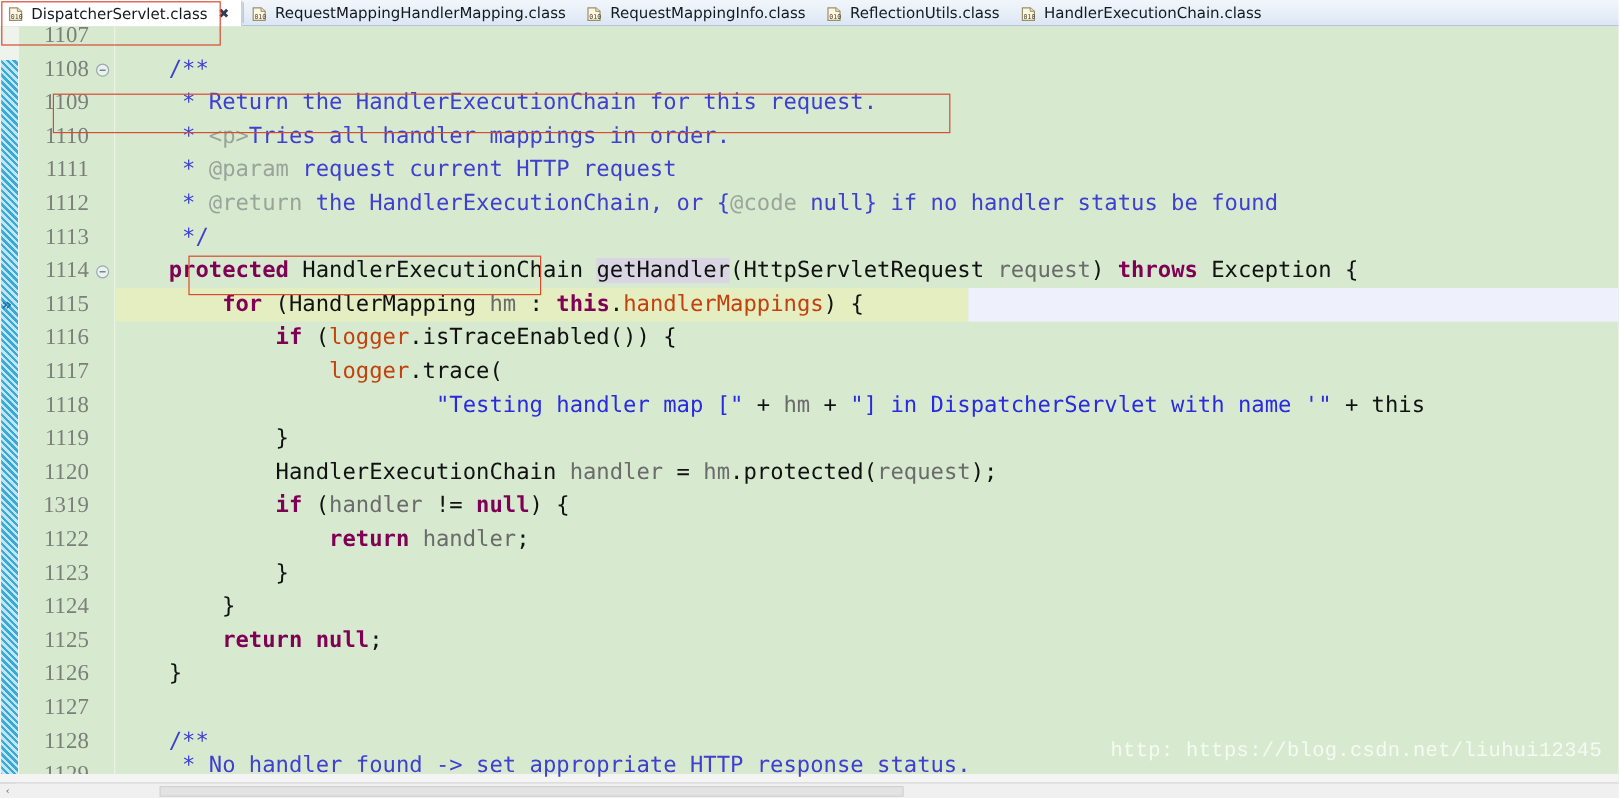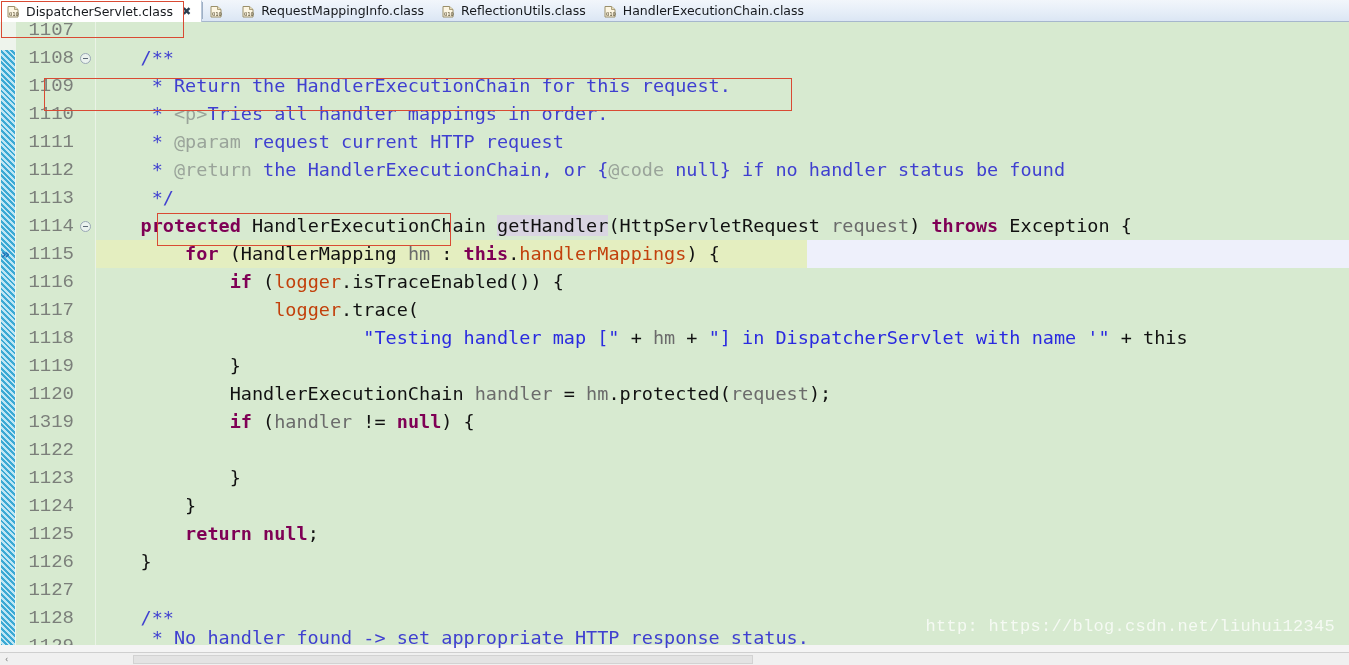--- a/index.html
+++ b/index.html
@@ -104,21 +104,21 @@
     background: #d7ead0;
     border-right: 1px solid #eaf3e6;
   }
   .lnum {
     position: absolute; right: 4px;
     font-size: 19px;
     color: #7b7f7a;
     line-height: 28px;
     height: 28px;
     letter-spacing: 0px;
-    font-family: Liberation Mono, monospace;
+    font-family: Liberation Serif, serif;
   }
   .fold {
     position: absolute;
     left: 2px;
     width: 11px; height: 11px;
     border: 1px solid #9aa8b5;
     border-radius: 50%;
     background: #eaf2ee;
   }
   .fold::after {
@@ -255,20 +255,21 @@
       </div>
       <div class="tab-sep"></div>
       <div class="tab inactive">
         <span class="tab-icon">
           <svg width="15" height="15" viewBox="0 0 15 15">
             <path d="M2 2.5 L8.5 2.5 L12 5.5 L12 13 L2 13 Z" fill="#fdf6e3" stroke="#9a8f6a" stroke-width="1"></path>
             <path d="M8.5 2.5 L8.5 5.5 L12 5.5" fill="#e8dcb8" stroke="#9a8f6a" stroke-width="0.8"></path>
             <text x="3" y="11.5" font-size="5.5" font-family="DejaVu Sans Mono, monospace" fill="#4d4326">010</text>
           </svg>
         </span>
+        <span class="tab-label">RequestMappingHandlerMapping.class</span>
       </div>
       <div class="tab inactive">
         <span class="tab-icon">
           <svg width="15" height="15" viewBox="0 0 15 15">
             <path d="M2 2.5 L8.5 2.5 L12 5.5 L12 13 L2 13 Z" fill="#fdf6e3" stroke="#9a8f6a" stroke-width="1"></path>
             <path d="M8.5 2.5 L8.5 5.5 L12 5.5" fill="#e8dcb8" stroke="#9a8f6a" stroke-width="0.8"></path>
             <text x="3" y="11.5" font-size="5.5" font-family="DejaVu Sans Mono, monospace" fill="#4d4326">010</text>
           </svg>
         </span>
         <span class="tab-label">RequestMappingInfo.class</span>
@@ -341,20 +342,21 @@
         <div class="line" style="top: 134px;"><span class="code"><span class="cmt">     * </span><span class="cmt-tag">@return</span><span class="cmt"> the HandlerExecutionChain, or {</span><span class="cmt-tag">@code</span><span class="cmt"> null} if no handler status be found</span></span></div>
         <div class="line" style="top: 162px;"><span class="code"><span class="cmt">     */</span></span></div>
         <div class="line" style="top: 190px;"><span class="code"><span class="plain">    </span><span class="kw">protected</span><span class="plain"> HandlerExecutionChain </span><span class="plain mhl">getHandler</span><span class="plain">(HttpServletRequest </span><span class="loc">request</span><span class="plain">) </span><span class="kw">throws</span><span class="plain"> Exception {</span></span></div>
         <div class="line" style="top: 218px;"><div class="curline-hl-a"></div><div class="curline-hl-b"></div><span class="code"><span class="plain">        </span><span class="kw">for</span><span class="plain"> (HandlerMapping </span><span class="loc">hm</span><span class="plain"> : </span><span class="kw">this</span><span class="plain">.</span><span class="fld">handlerMappings</span><span class="plain">) {</span></span></div>
         <div class="line" style="top: 246px;"><span class="code"><span class="plain">            </span><span class="kw">if</span><span class="plain"> (</span><span class="fld">logger</span><span class="plain">.isTraceEnabled()) {</span></span></div>
         <div class="line" style="top: 274px;"><span class="code"><span class="plain">                </span><span class="fld">logger</span><span class="plain">.trace(</span></span></div>
         <div class="line" style="top: 302px;"><span class="code"><span class="plain">                        </span><span class="str">"Testing handler map ["</span><span class="plain"> + </span><span class="loc">hm</span><span class="plain"> + </span><span class="str">"] in DispatcherServlet with name '"</span><span class="plain"> + this</span></span></div>
         <div class="line" style="top: 330px;"><span class="code"><span class="plain">            }</span></span></div>
         <div class="line" style="top: 358px;"><span class="code"><span class="plain">            HandlerExecutionChain </span><span class="loc">handler</span><span class="plain"> = </span><span class="loc">hm</span><span class="plain">.protected(</span><span class="loc">request</span><span class="plain">);</span></span></div>
         <div class="line" style="top: 386px;"><span class="code"><span class="plain">            </span><span class="kw">if</span><span class="plain"> (</span><span class="loc">handler</span><span class="plain"> != </span><span class="kw">null</span><span class="plain">) {</span></span></div>
+        <div class="line" style="top: 414px;"><span class="code"><span class="plain">                </span><span class="kw">return</span><span class="plain"> </span><span class="loc">handler</span><span class="plain">;</span></span></div>
         <div class="line" style="top: 442px;"><span class="code"><span class="plain">            }</span></span></div>
         <div class="line" style="top: 470px;"><span class="code"><span class="plain">        }</span></span></div>
         <div class="line" style="top: 498px;"><span class="code"><span class="plain">        </span><span class="kw">return</span><span class="plain"> </span><span class="kw">null</span><span class="plain">;</span></span></div>
         <div class="line" style="top: 526px;"><span class="code"><span class="plain">    }</span></span></div>
         <div class="line" style="top: 554px;"><span class="code"></span></div>
         <div class="line" style="top: 582px;"><span class="code"><span class="plain">    </span><span class="cmt">/**</span></span></div>
         <div class="line" style="top: 602px;"><span class="code"><span class="cmt">     * </span><span class="cmt">No handler found -&gt; set appropriate HTTP response status.</span></span></div>
       </div>
 
     <div class="redbox" style="left:44px; top:56px; width:748px; height:33px;"></div>

